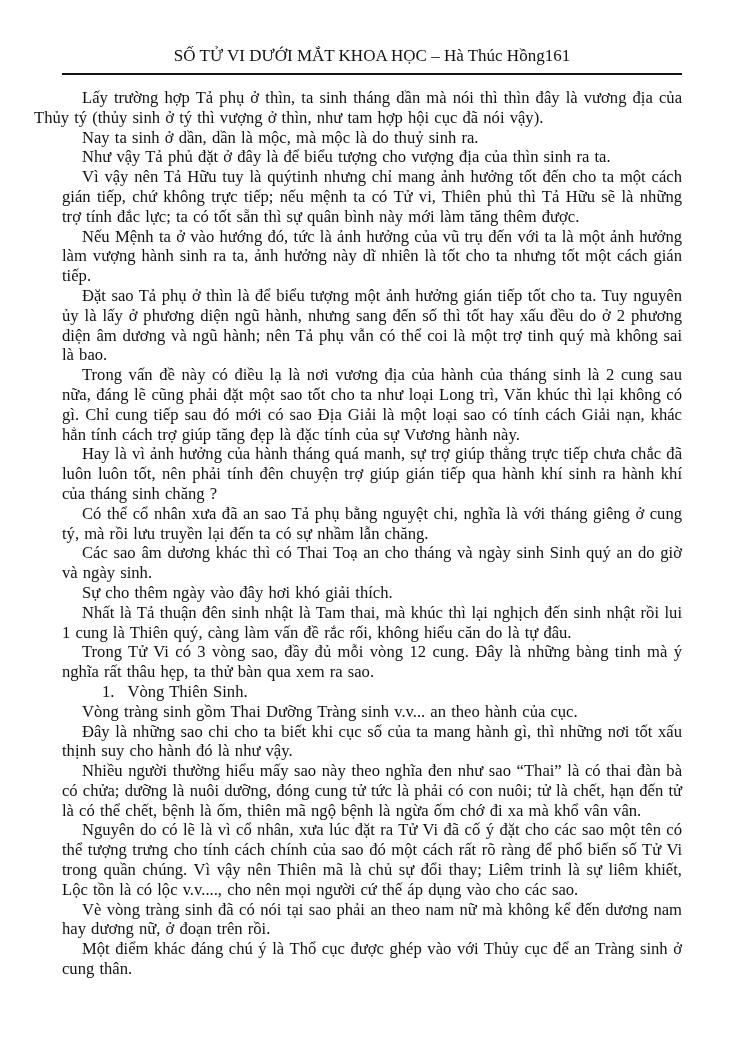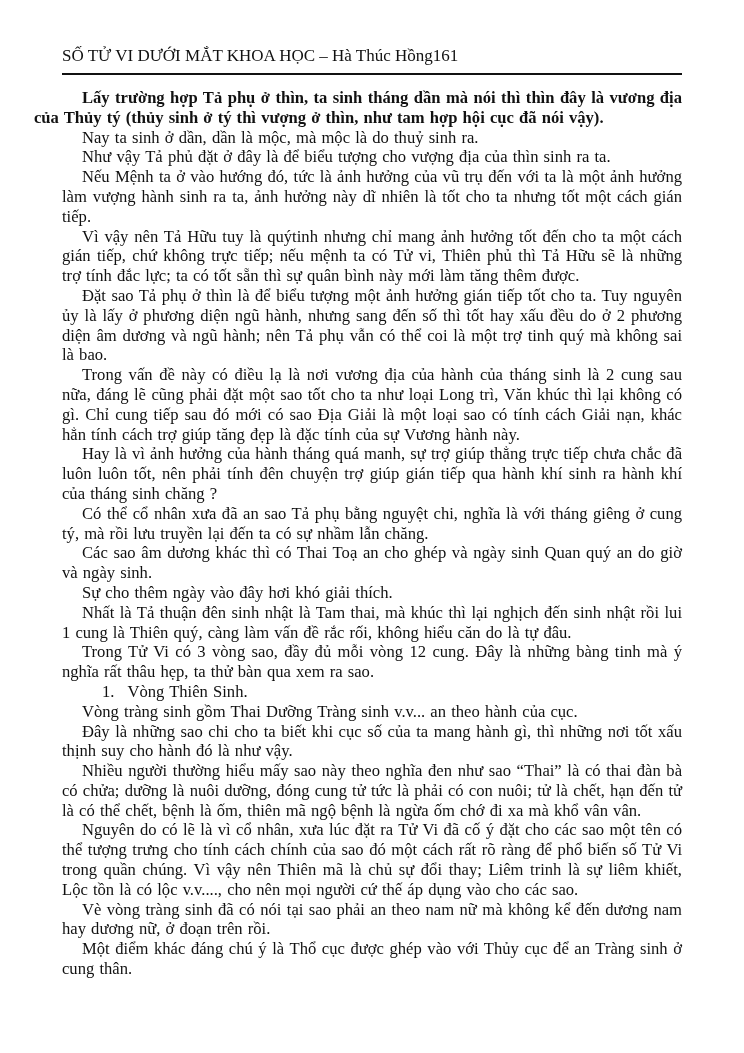--- a/index.html
+++ b/index.html
@@ -12,21 +12,21 @@
     overflow: hidden;
   }
   .sheet {
     position: absolute;
     left: 62px;
     top: 46px;
     width: 620px;
   }
   .running-header {
     display: flex;
-    justify-content: flex-start;
+    justify-content: center;
     align-items: baseline;
     font-size: 17px;
     line-height: 20px;
     white-space: nowrap;
   }
   .header-rule {
     border: none;
     border-top: 2px solid #111111;
     margin: 7px 0 0 0;
   }
@@ -38,21 +38,20 @@
     font-size: 16.6px;
     line-height: 19.8px;
     text-align: justify;
     text-indent: 20px;
     word-spacing: 1px;
   }
   
   .page-text p.hang {
     margin-left: -28px;
     text-indent: 48px;
-    font-weight: bold;
   }
   .num { display: inline-block; }
   .gap-sm { margin-right: 13px; }
   .gap-lg { margin-right: 26px; }
 </style>
 </head>
 <body>
 
 <div class="sheet">
 
@@ -60,29 +59,29 @@
     <span>SỐ TỬ VI DƯỚI MẮT KHOA HỌC – Hà Thúc Hồng</span>
     <span>161</span>
   </div>
 
   <hr class="header-rule">
 
   <div class="page-text">
     <p class="hang">Lấy trường hợp Tả phụ ở thìn, ta sinh tháng dần mà nói thì thìn đây là vương địa của Thủy tý (thủy sinh ở tý thì vượng ở thìn, như tam hợp hội cục đã nói vậy).</p>
     <p>Nay ta sinh ở dần, dần là mộc, mà mộc là do thuỷ sinh ra.</p>
     <p>Như vậy Tả phủ đặt ở đây là để biểu tượng cho vượng địa của thìn sinh ra ta.</p>
+    <p>Vì vậy nên Tả Hữu tuy là quýtinh nhưng chỉ mang ảnh hưởng tốt đến cho ta một cách gián tiếp, chứ không trực tiếp; nếu mệnh ta có Tử vi, Thiên phủ thì Tả Hữu sẽ là những trợ tính đắc lực; ta có tốt sẵn thì sự quân bình này mới làm tăng thêm được.</p>
     <p>Nếu Mệnh ta ở vào hướng đó, tức là ảnh hưởng của vũ trụ đến với ta là một ảnh hưởng làm vượng hành sinh ra ta, ảnh hưởng này dĩ nhiên là tốt cho ta nhưng tốt một cách gián tiếp.</p>
-    <p>Vì vậy nên Tả Hữu tuy là quýtinh nhưng chỉ mang ảnh hưởng tốt đến cho ta một cách gián tiếp, chứ không trực tiếp; nếu mệnh ta có Tử vi, Thiên phủ thì Tả Hữu sẽ là những trợ tính đắc lực; ta có tốt sẵn thì sự quân bình này mới làm tăng thêm được.</p>
     <p>Đặt sao Tả phụ ở thìn là để biểu tượng một ảnh hưởng gián tiếp tốt cho ta. Tuy nguyên ủy là lấy ở phương diện ngũ hành, nhưng sang đến số thì tốt hay xấu đều do ở 2 phương diện âm dương và ngũ hành; nên Tả phụ vẫn có thể coi là một trợ tinh quý mà không sai là bao.</p>
     <p>Trong vấn đề này có điều lạ là nơi vương địa của hành của tháng sinh là 2 cung sau nữa, đáng lẽ cũng phải đặt một sao tốt cho ta như loại Long trì, Văn khúc thì lại không có gì. Chỉ cung tiếp sau đó mới có sao Địa Giải là một loại sao có tính cách Giải nạn, khác hẳn tính cách trợ giúp tăng đẹp là đặc tính của sự Vương hành này.</p>
     <p>Hay là vì ảnh hưởng của hành tháng quá manh, sự trợ giúp thẳng trực tiếp chưa chắc đã luôn luôn tốt, nên phải tính đên chuyện trợ giúp gián tiếp qua hành khí sinh ra hành khí của tháng sinh chăng ?</p>
     <p>Có thể cổ nhân xưa đã an sao Tả phụ bằng nguyệt chi, nghĩa là với tháng giêng ở cung tý, mà rồi lưu truyền lại đến ta có sự nhầm lẫn chăng.</p>
 
 
-    <p>Các sao âm dương khác thì có Thai Toạ an cho ghép và ngày sinh Quan quý an do giờ và ngày sinh.</p>
+    <p>Các sao âm dương khác thì có Thai Toạ an cho tháng và ngày sinh Sinh quý an do giờ và ngày sinh.</p>
     <p>Sự cho thêm ngày vào đây hơi khó giải thích.</p>
     <p>Nhất là Tả thuận đên sinh nhật là Tam thai, mà khúc thì lại nghịch đến sinh nhật rồi lui 1 cung là Thiên quý, càng làm vấn đề rắc rối, không hiểu căn do là tự đâu.</p>
 
 
     <p>Trong Tử Vi có 3 vòng sao, đầy đủ mỗi vòng 12 cung. Đây là những bàng tinh mà ý nghĩa rất thâu hẹp, ta thử bàn qua xem ra sao.</p>
 
     <p>
       <span class="num gap-sm">1.</span><span>Vòng Thiên Sinh.</span>
     </p>
 

